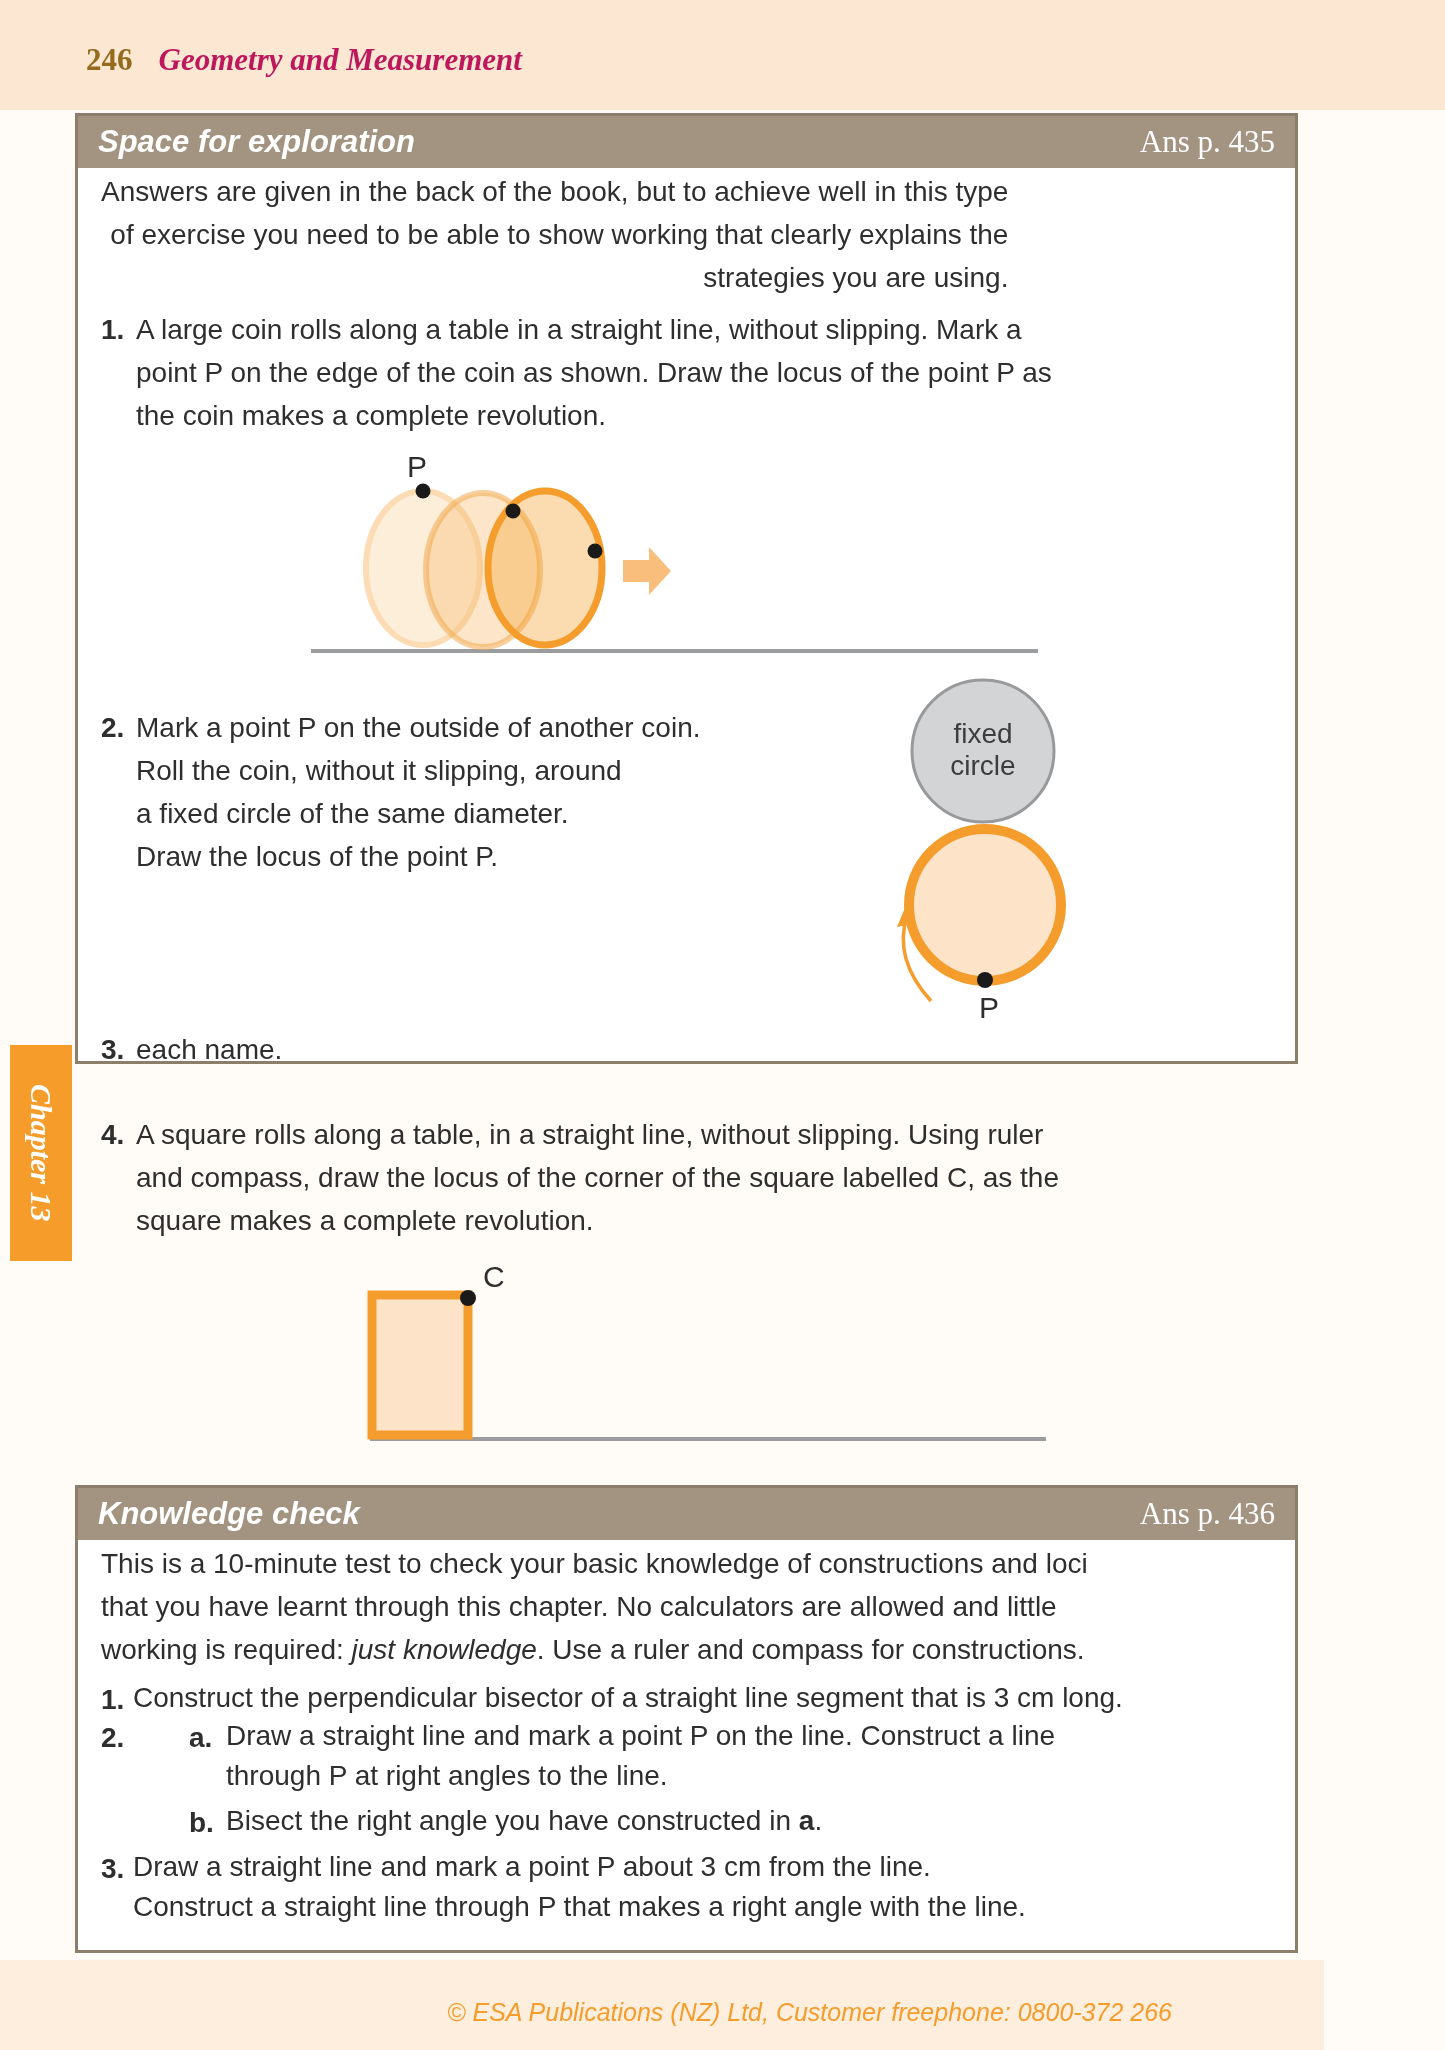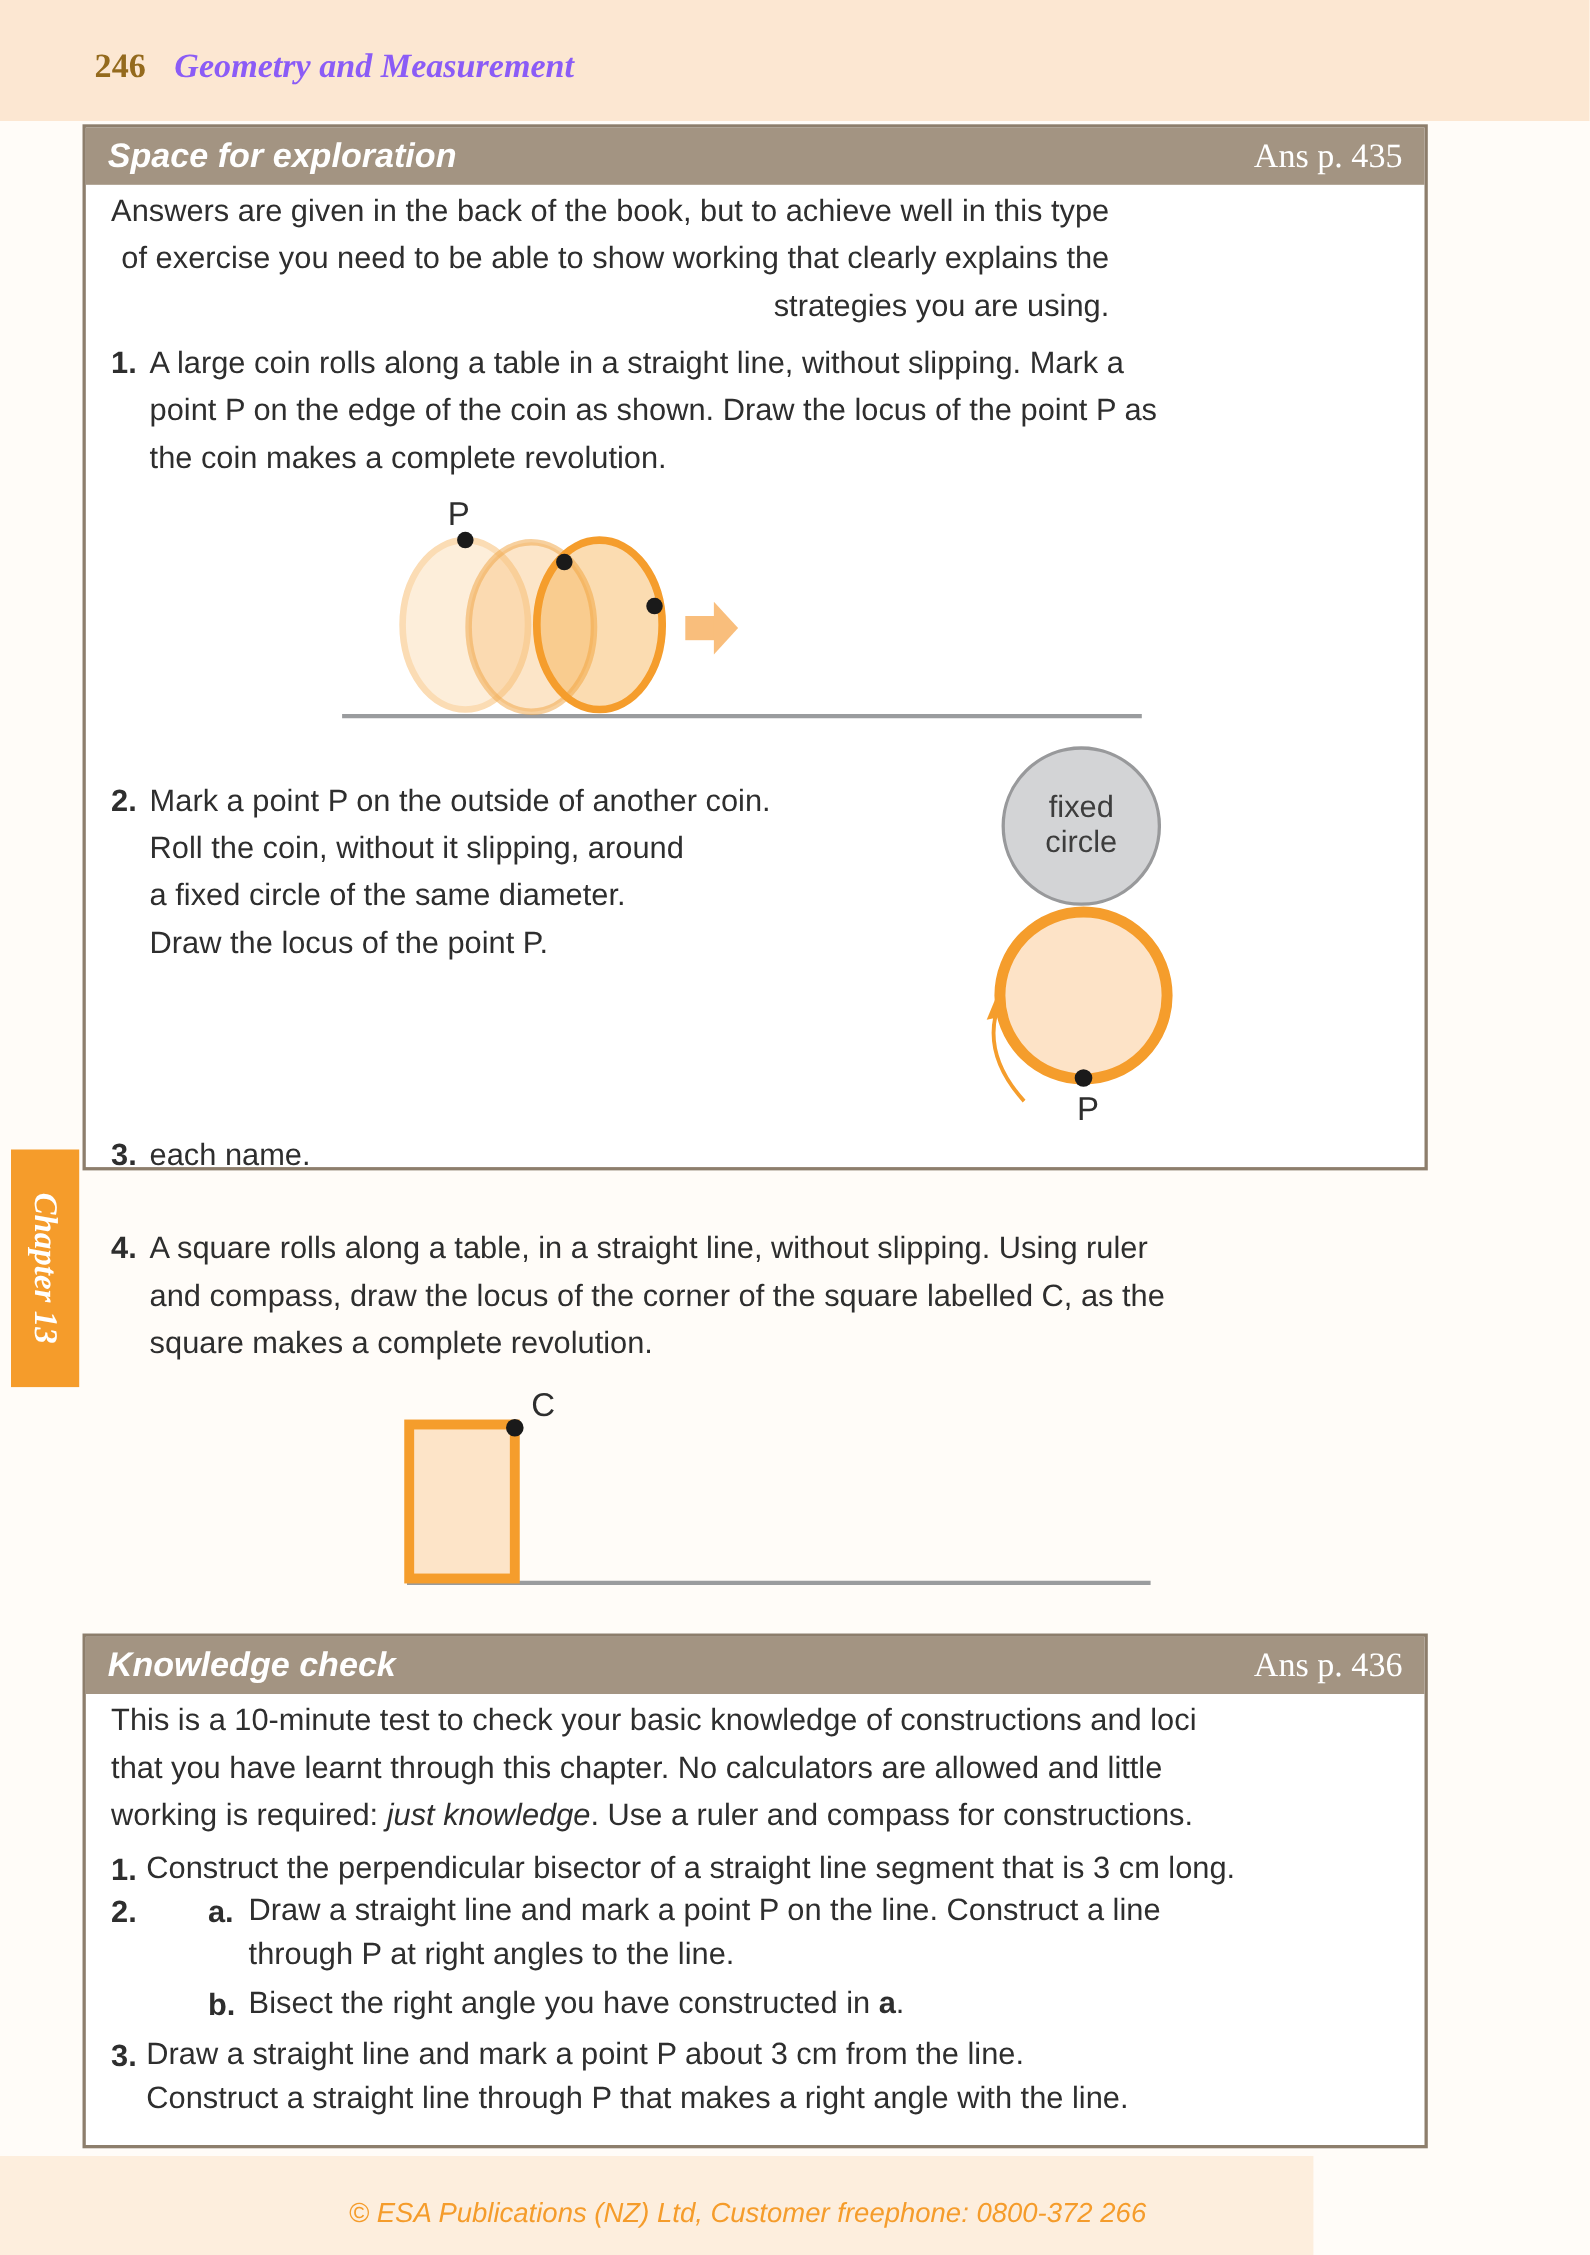--- a/index.html
+++ b/index.html
@@ -4,21 +4,21 @@
 <style>
   html,body{margin:0;padding:0;}
   body{width:1445px;height:2050px;position:relative;background:#fffcf8;
        font-family:"Liberation Sans",sans-serif;color:#2e2e2e;overflow:hidden;}
 
   
   .topband{position:absolute;left:0;top:0;width:1445px;height:110px;background:#fce7d2;
            display:flex;align-items:center;padding-left:86px;box-sizing:border-box;padding-top:10px;}
   .pagenum{font-family:"Liberation Serif",serif;font-weight:bold;font-size:31px;color:#946a1d;}
   .chtitle{font-family:"Liberation Serif",serif;font-weight:bold;font-style:italic;
-           font-size:31px;color:#8b5cf6;margin-left:26px;}
+           font-size:31px;color:#be185d;margin-left:26px;}
 
   
   .chapter-tab{position:absolute;left:10px;top:1045px;width:62px;height:216px;background:#f59c2b;
                display:flex;align-items:center;justify-content:center;}
   .chapter-tab span{writing-mode:vertical-rl;font-family:"Liberation Serif",serif;
                     font-weight:bold;font-style:italic;font-size:30px;color:#ffffff;white-space:nowrap;}
 
   
   .box{position:absolute;left:75px;width:1223px;background:#ffffff;
        border:3px solid #8d7e6c;box-sizing:border-box;}
@@ -36,21 +36,21 @@
   #box2 .num{width:32px;}
   .letter{font-weight:bold;width:37px;flex-shrink:0;margin-left:56px;}
   .kc-lines{line-height:40px;}
   .line{white-space:nowrap;}
   .b{font-weight:bold;}
   .it{font-style:italic;}
 
   .diag{position:absolute;}
 
   
-  .footband{position:absolute;left:0;top:1960px;width:1194px;height:90px;background:#fdeedd;
+  .footband{position:absolute;left:0;top:1960px;width:1324px;height:90px;background:#fdeedd;
             display:flex;justify-content:flex-end;align-items:flex-start;
             padding:38px 152px 0 0;box-sizing:border-box;}
   .footband span{font-style:italic;font-size:25px;color:#f59c2b;}
 </style>
 </head>
 <body>
 
 <div class="topband">
   <span class="pagenum">246</span>
   <span class="chtitle">Geometry and Measurement</span>

